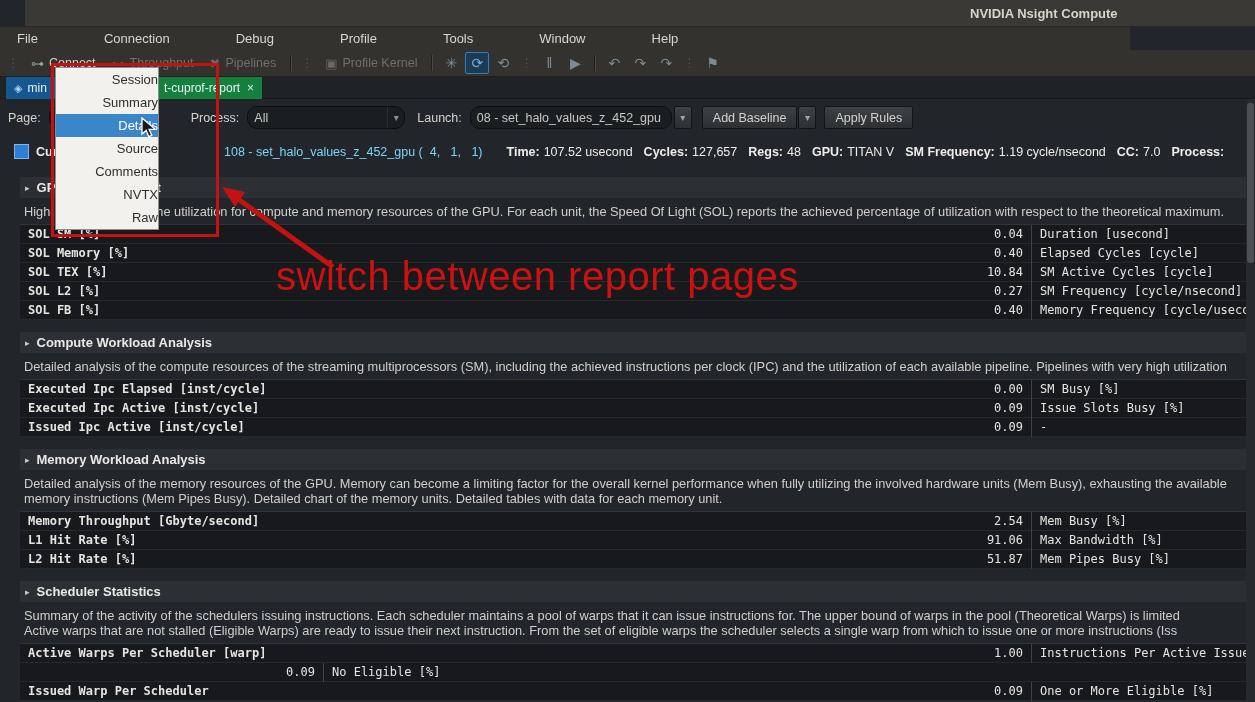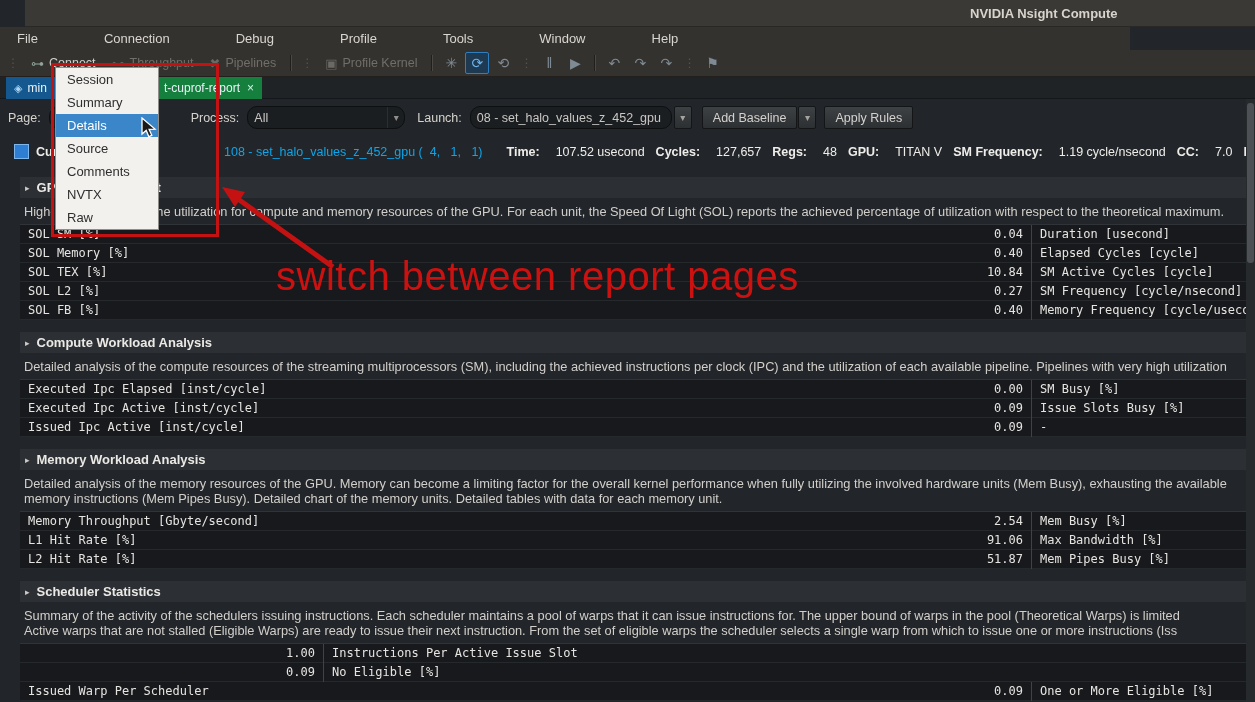--- a/index.html
+++ b/index.html
@@ -34,42 +34,42 @@
 .combo{height:23px;background:#1b1e21;border:1px solid #0d0f11;display:flex;align-items:center;color:#c9c7c3;font-size:12.5px;border-radius:10px;}
 .combo .cval{padding:0 6px;flex:1;white-space:nowrap;overflow:hidden;}
 .combo .carr{width:17px;align-self:stretch;display:flex;align-items:center;justify-content:center;border-left:1px solid #2c2f32;color:#918f8b;font-size:10px;}
 .btn{height:23px;padding:0 10px;background:linear-gradient(#3e4144,#2d3033);border:1px solid #131517;color:#d4d2ce;font-size:12.5px;border-radius:2px;display:flex;align-items:center;justify-content:center;font-family:inherit;}
 .btn.arr{width:18px;padding:0;font-size:10px;color:#a5a3a0;}
 
 #resultbar{position:absolute;top:136px;left:0;width:1255px;height:32px;display:flex;align-items:center;}
 #curswatch{position:absolute;left:14px;top:8px;width:15px;height:15px;background:#2e7fd4;border:1px solid #7db6ea;}
 #curlabel{position:absolute;left:36px;top:0;line-height:32px;color:#f0eeea;font-size:12.5px;font-weight:bold;}
 #resultline{position:absolute;left:224px;top:0;height:32px;display:flex;align-items:center;gap:24px;white-space:nowrap;}
-#kerneltxt{color:#0ea5e9;font-size:12.5px;white-space:pre;}
+#kerneltxt{color:#7dd3fc;font-size:12.5px;white-space:pre;}
 #stats{display:flex;align-items:center;gap:11px;}
-.stat{display:flex;gap:16px;font-size:12.5px;color:#efede9;white-space:nowrap;}
+.stat{display:flex;gap:4px;font-size:12.5px;color:#efede9;white-space:nowrap;}
 .sl{font-weight:bold;}
 
 #report{position:absolute;top:177px;left:20px;width:1235px;}
 .section{margin-bottom:12px;}
 .sechead{width:1600px;height:21px;background:#2c3034;display:flex;align-items:center;gap:7px;padding-left:5px;margin-bottom:6px;}
 .secarr{color:#cfccc6;font-size:9px;}
 .sectitle{color:#ebe9e5;font-size:13px;font-weight:bold;}
 .descblk{margin-bottom:5px;margin-left:4px;}
 .desc{color:#d2cfca;font-size:12.8px;line-height:15px;white-space:nowrap;}
 .table{width:1600px;border-top:1px solid #303438;}
 .trow{display:flex;height:19px;align-items:center;background:#17191c;border-bottom:1px solid #26292c;font-family:"DejaVu Sans Mono",monospace;font-size:12px;color:#e6e4e0;}
-.tl{width:708px;padding-left:8px;overflow:hidden;white-space:nowrap;}
+.tl{width:708px;padding-left:8px;overflow:hidden;white-space:nowrap;font-weight:bold;}
 .tv{width:303px;text-align:right;padding-right:8px;}
 .tr2{flex:1;padding-left:8px;border-left:1px solid #3f4347;height:19px;line-height:18px;overflow:hidden;white-space:nowrap;}
 
 #vscroll{position:absolute;right:0;top:99px;width:9px;height:603px;background:#272a2d;}
 #vthumb{position:absolute;left:1px;top:4px;width:7px;height:160px;background:#4d5156;border-radius:3px;}
 
-#popup{position:absolute;left:55px;top:67px;width:104px;background:#f2f1ee;border:1px solid #8f8d89;z-index:100;}
+#popup{position:absolute;left:55px;top:67px;width:104px;background:#f2f1ee;border:1px solid #8f8d89;z-index:100;text-align:right;}
 .pitem{height:23px;line-height:23px;padding-left:11px;font-size:13px;color:#2e2e2e;}
 .pitem.sel{background:#3a86c8;color:#ffffff;}
 #redbox{position:absolute;left:51px;top:63px;width:168px;height:174px;border:3px solid #c41212;z-index:101;pointer-events:none;}
 #annotsvg{position:absolute;left:0;top:0;width:1255px;height:702px;z-index:95;pointer-events:none;}
 #annottext{position:absolute;left:276px;top:254px;font-size:40px;color:#cc1111;z-index:95;letter-spacing:0.5px;pointer-events:none;}
 #cursor{position:absolute;left:140px;top:117px;z-index:120;pointer-events:none;}
 </style>
 </head>
 <body>
 
@@ -312,20 +312,21 @@
     <div class="sechead">
       <span class="secarr">▸</span>
       <span class="sectitle">Scheduler Statistics</span>
     </div>
     <div class="descblk">
       <div class="desc">Summary of the activity of the schedulers issuing instructions. Each scheduler maintains a pool of warps that it can issue instructions for. The upper bound of warps in the pool (Theoretical Warps) is limited</div>
       <div class="desc">Active warps that are not stalled (Eligible Warps) are ready to issue their next instruction. From the set of eligible warps the scheduler selects a single warp from which to issue one or more instructions (Iss</div>
     </div>
     <div class="table">
       <div class="trow">
+          <div class="tl">Active Warps Per Scheduler [warp]</div>
           <div class="tv">1.00</div>
           <div class="tr2">Instructions Per Active Issue Slot</div>
         </div>
       <div class="trow">
           <div class="tv">0.09</div>
           <div class="tr2">No Eligible [%]</div>
         </div>
       <div class="trow">
           <div class="tl">Issued Warp Per Scheduler</div>
           <div class="tv">0.09</div>

